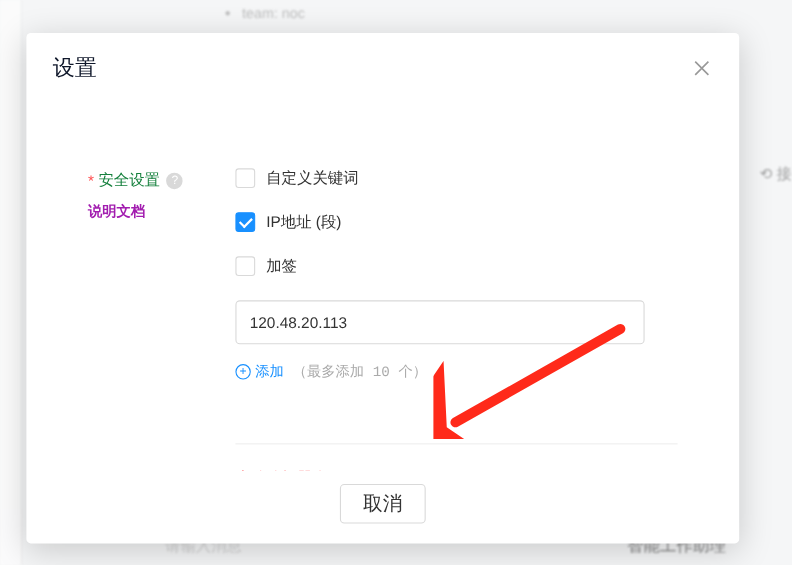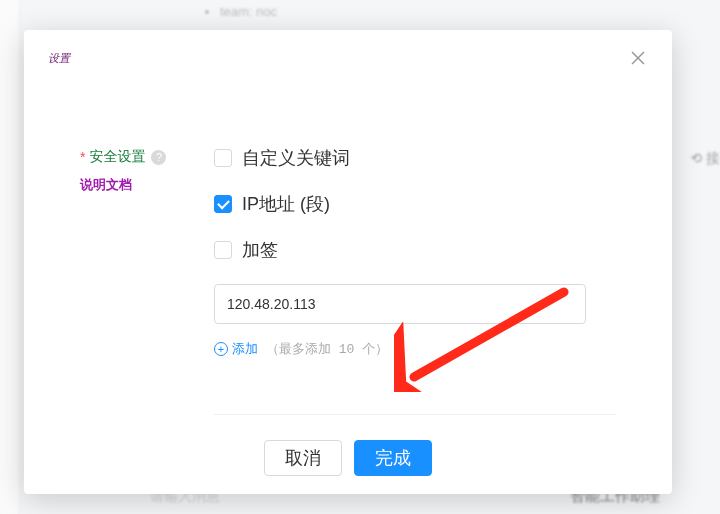--- a/index.html
+++ b/index.html
@@ -61,23 +61,22 @@
       display: flex;
       flex-direction: column;
     }
     .modal-header {
       padding: 18px 24px;
       display: flex;
       justify-content: space-between;
       align-items: center;
     }
     .modal-title {
-      font-size: 11px;
-      color: #701a75;
-      font-style: italic;
+      font-size: 20px;
+      color: #0f172a;
     }
     .close-btn {
       width: 20px; height: 20px;
       cursor: pointer;
       color: #999;
       display: flex;
       align-items: center;
       justify-content: center;
       font-size: 18px;
     }
@@ -121,21 +120,21 @@
       display: inline-block;
       font-weight: bold;
     }
     .form-fields-col {
       flex: 1;
     }
     .checkbox-row {
       display: flex;
       align-items: center;
       margin-bottom: 22px;
-      font-size: 18px;
+      font-size: 14px;
       color: #333;
     }
     .checkbox {
       width: 18px; height: 18px;
       border: 1px solid #d9d9d9;
       border-radius: 3px;
       margin-right: 10px;
       display: inline-flex;
       align-items: center;
       justify-content: center;
@@ -301,15 +300,14 @@
         <marker id="arrowhead" markerWidth="12" markerHeight="12" refX="2" refY="6" orient="auto">
           <path d="M0,0 L12,6 L0,12 L3,6 Z" fill="#ff2a1a"></path>
         </marker>
       </defs>
       <path d="M170,10 Q100,50 20,95" stroke="#ff2a1a" stroke-width="9" fill="none" marker-end="url(#arrowhead)" stroke-linecap="round"></path>
     </svg>
   </div>
 
   <div class="modal-footer">
     <button class="btn">取消</button>
-    <button class="btn primary">完成</button>
   </div>
 </div>
 
 </body></html>

